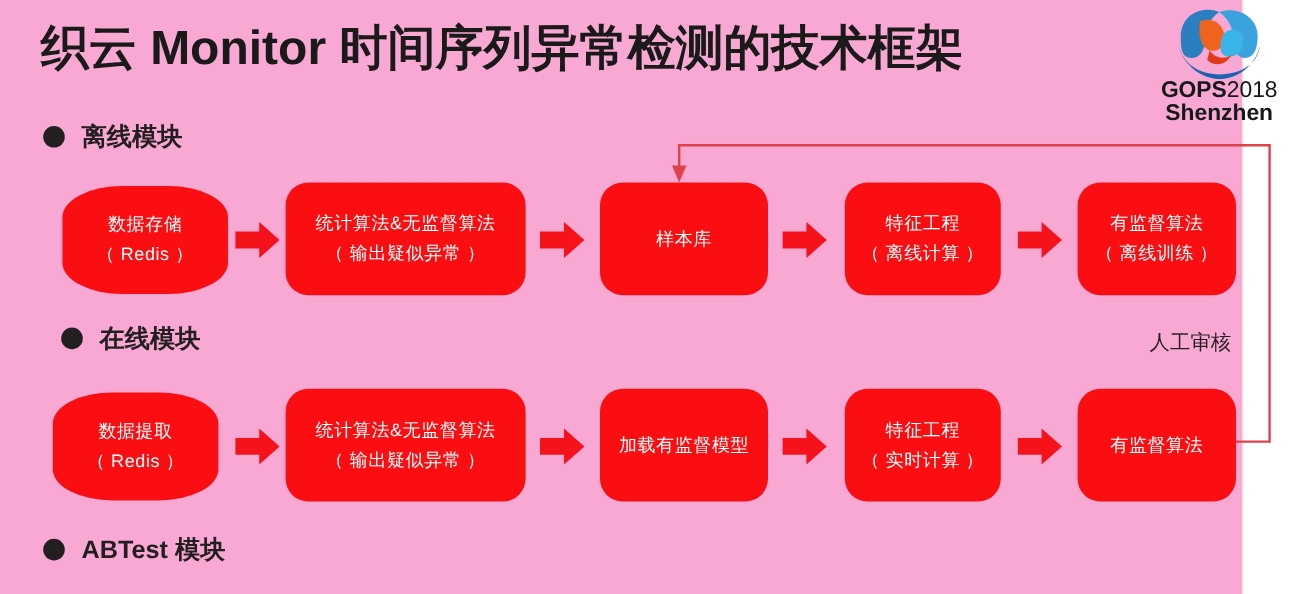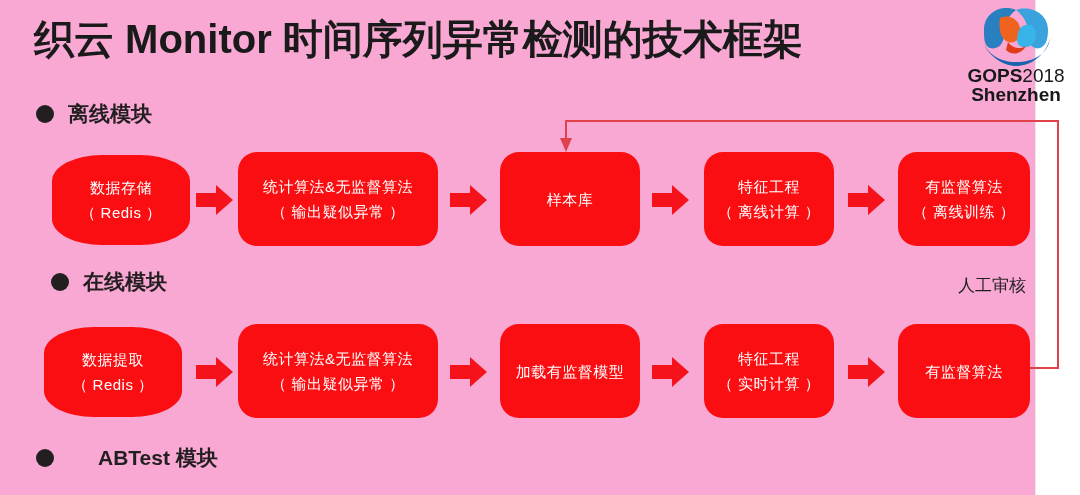--- a/index.html
+++ b/index.html
@@ -57,21 +57,21 @@
     background:#231f20;
     display:inline-block;
     margin-right:14px;
     flex:0 0 auto;
   }
   .section-label{
     font-size:21px;font-weight:bold;color:#231f20;
   }
   #sec-offline{left:36px;top:100px;}
   #sec-online{left:51px;top:268px;}
-  #sec-abtest{left:36px;top:444px;gap:30px;}
+  #sec-abtest{left:36px;top:444px;}
 
   
   .row{position:absolute;left:0;width:1080px;height:96px;}
   #row-offline{top:150px;}
   #row-online{top:322px;}
 
   .node{
     position:absolute;
     background:#FA0E12;
     color:#ffffff;

